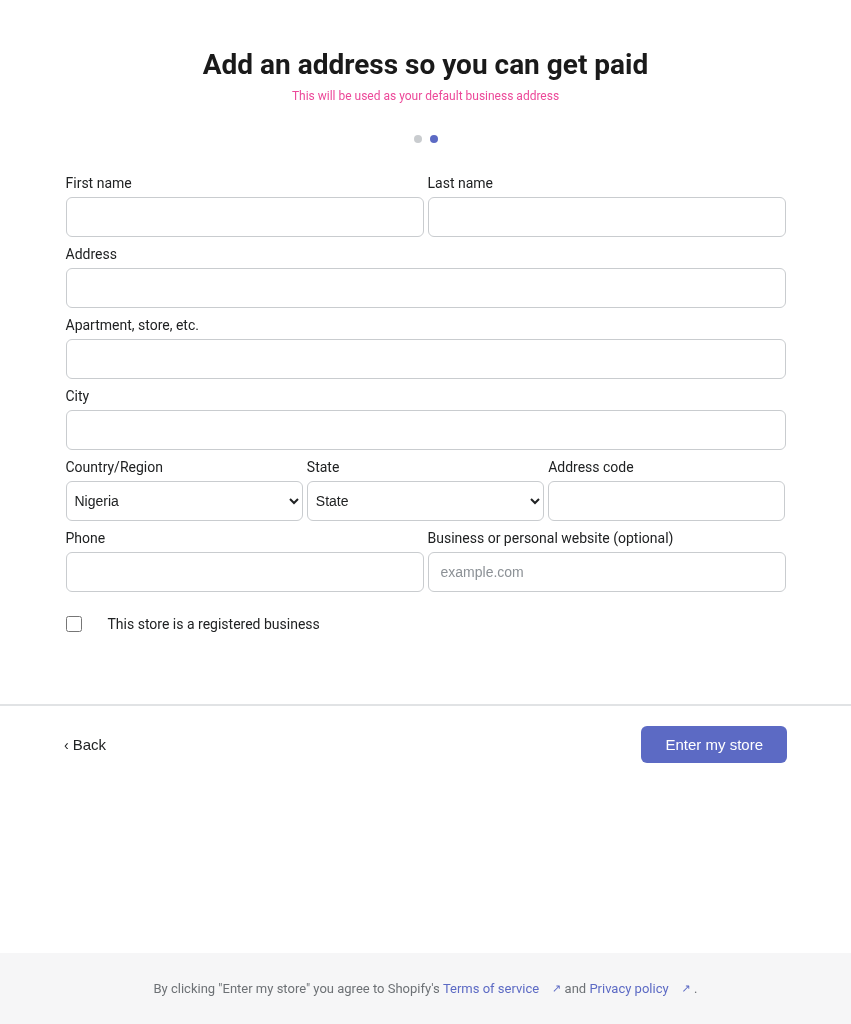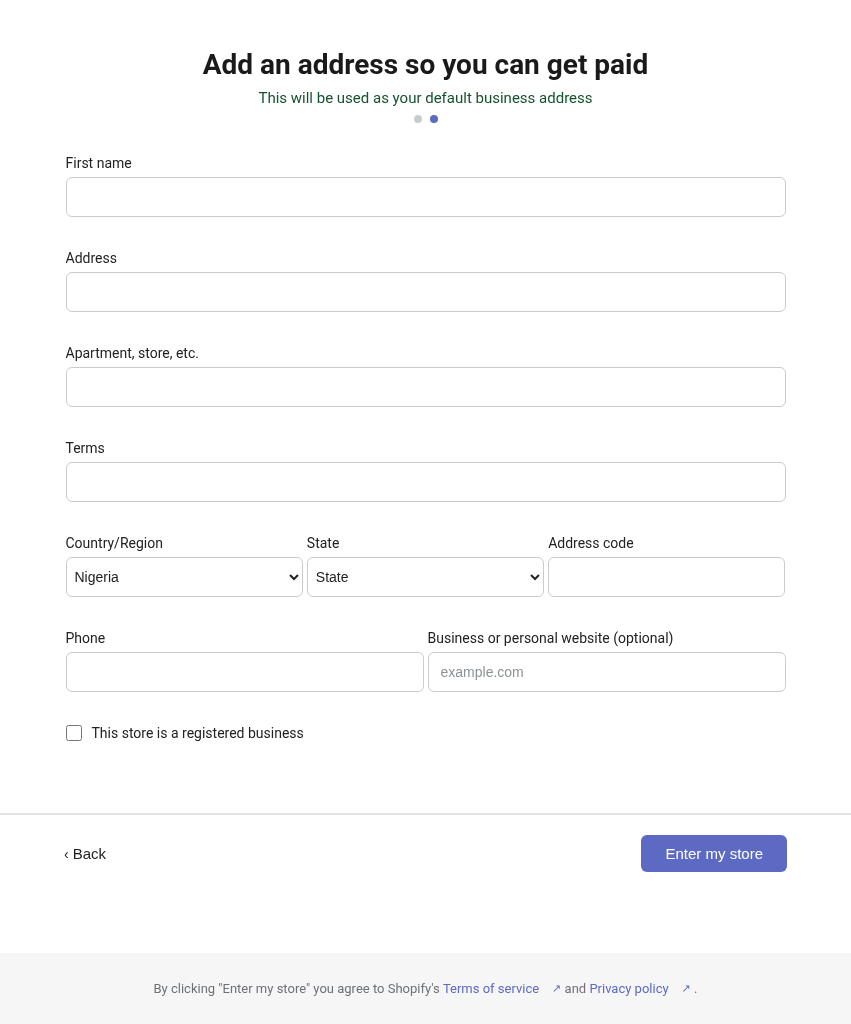--- a/index.html
+++ b/index.html
@@ -41,23 +41,23 @@
     }
 
     .page-title {
       font-size: 28px;
       font-weight: 700;
       color: #1a1a1a;
       margin-bottom: 8px;
     }
 
     .page-subtitle {
-      font-size: 15px;
-      color: #14532d;
-      margin-bottom: 8px;
+      font-size: 12px;
+      color: #ec4899;
+      margin-bottom: 32px;
     }
 
     .step-indicators {
       display: flex;
       gap: 8px;
       justify-content: center;
       margin-top: 4px;
     }
 
     .step-dot {
@@ -72,21 +72,21 @@
     }
 
     .form-container {
       width: 720px;
       padding: 0 0 40px 0;
     }
 
     .form-row {
       display: flex;
       gap: 4px;
-      margin-bottom: 33px;
+      margin-bottom: 9px;
     }
 
     .form-group {
       display: flex;
       flex-direction: column;
       flex: 1;
     }
 
     .form-group.full-width {
       flex: 1 1 100%;
@@ -126,22 +126,22 @@
       color: #202223;
       background-color: #ffffff;
       outline: none;
       appearance: auto;
       cursor: pointer;
     }
 
     .checkbox-row {
       display: flex;
       align-items: center;
-      gap: 10px;
-      margin-top: 12px;
+      gap: 26px;
+      margin-top: 24px;
     }
 
     .checkbox-input {
       width: 16px;
       height: 16px;
       border: 1px solid #c9cccf;
       border-radius: 3px;
       cursor: pointer;
       accent-color: #5c6ac4;
     }
@@ -232,39 +232,43 @@
       </div>
     </div>
 
     <div class="form-container">
 
       <div class="form-row">
         <div class="form-group">
           <label class="form-label">First name</label>
           <input class="form-input" type="text" style="">
         </div>
+        <div class="form-group">
+          <label class="form-label">Last name</label>
+          <input class="form-input" type="text" style="">
+        </div>
       </div>
 
       <div class="form-row">
         <div class="form-group full-width">
           <label class="form-label">Address</label>
           <input class="form-input" type="text" style="">
         </div>
       </div>
 
       <div class="form-row">
         <div class="form-group full-width">
           <label class="form-label">Apartment, store, etc.</label>
           <input class="form-input" type="text" style="">
         </div>
       </div>
 
       <div class="form-row">
         <div class="form-group full-width">
-          <label class="form-label">Terms</label>
+          <label class="form-label">City</label>
           <input class="form-input" type="text" style="">
         </div>
       </div>
 
       <div class="form-row">
         <div class="form-group">
           <label class="form-label">Country/Region</label>
           <select class="form-select">
             <option value="nigeria" selected="">Nigeria</option>
             <option value="usa">United States</option>

